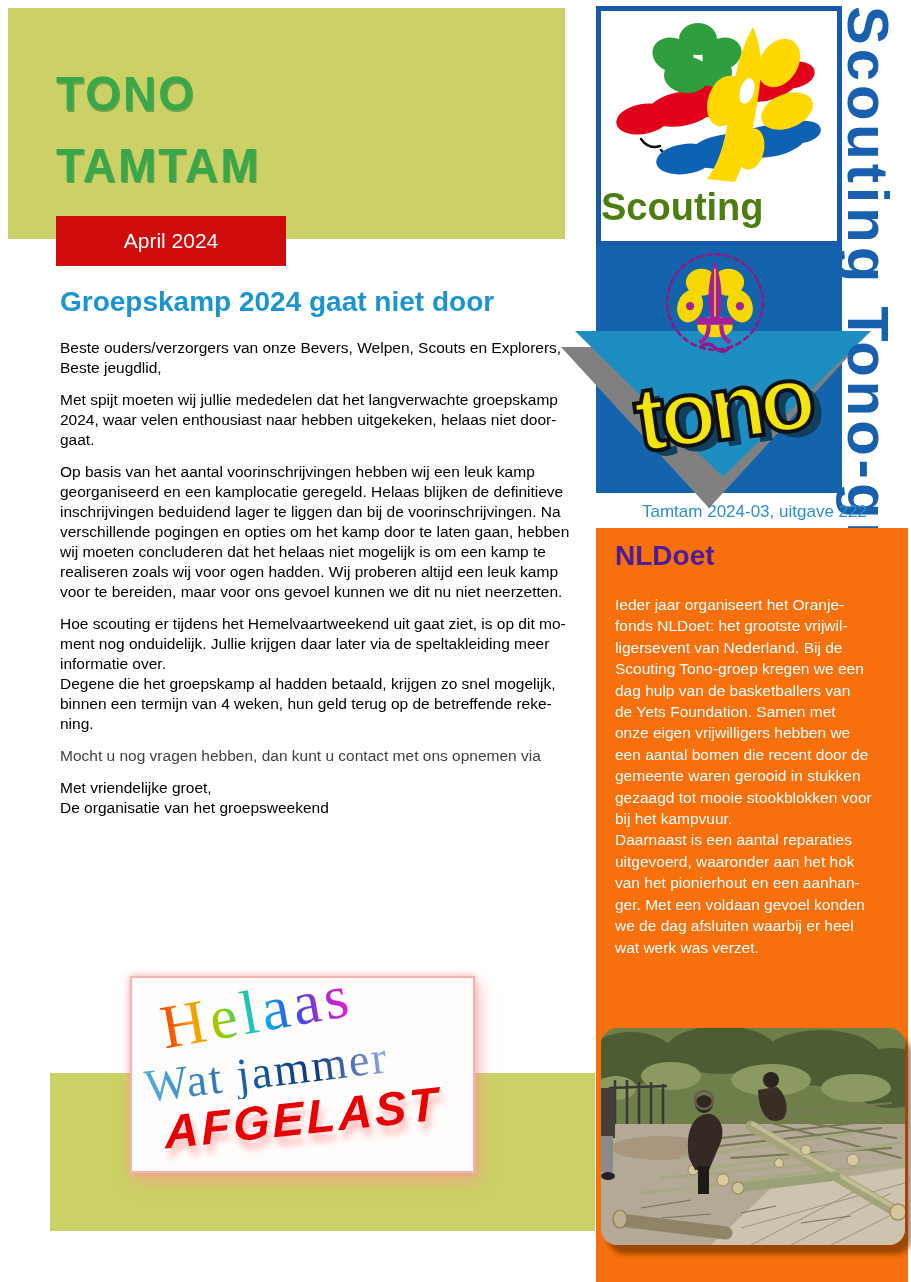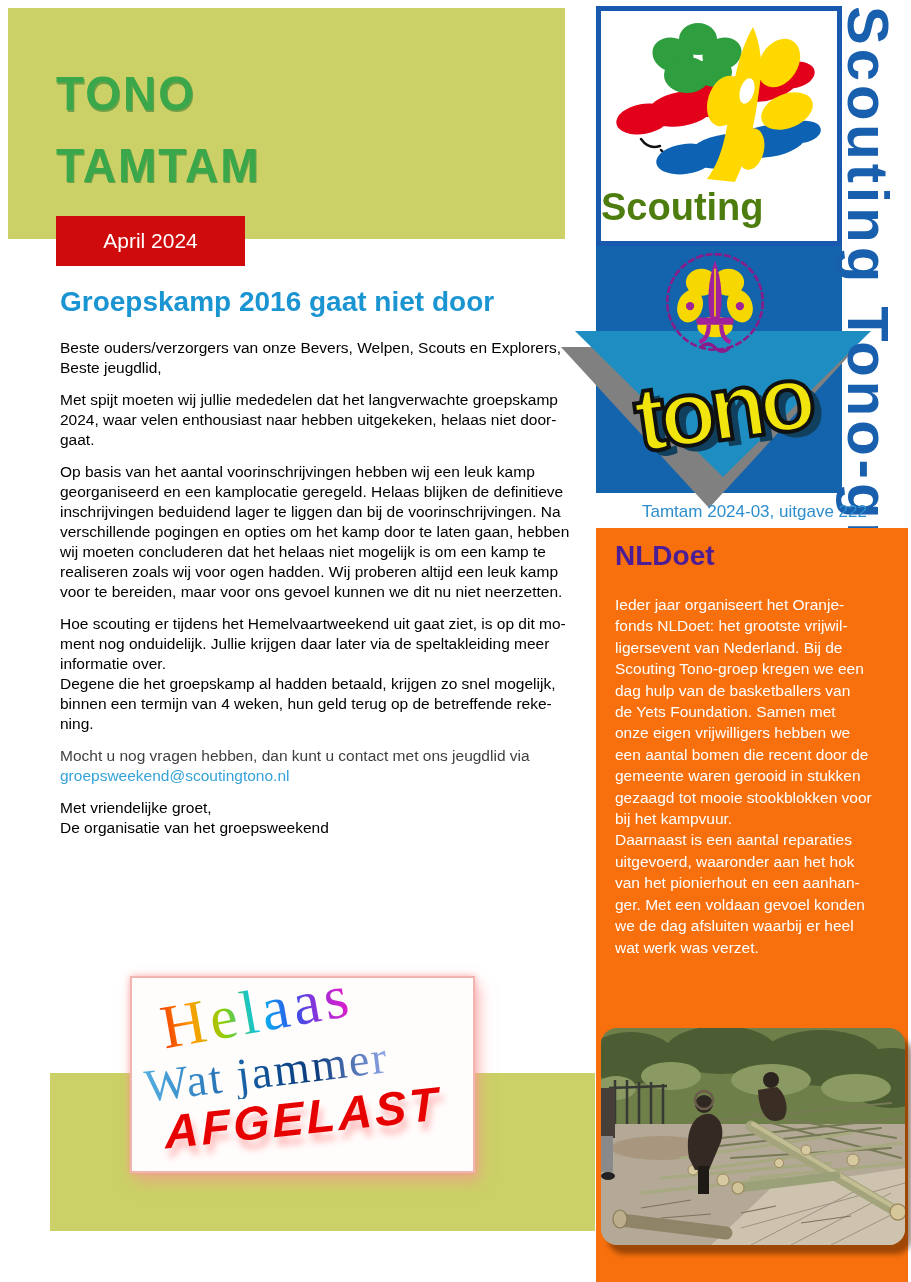--- a/index.html
+++ b/index.html
@@ -13,21 +13,21 @@
     position:absolute;left:8px;top:8px;width:557px;height:231px;
     background:#cbd166;
   }
   .masthead{
     position:absolute;left:56px;top:58px;
     color:#3aa74a;font-weight:800;font-size:46px;line-height:68px;
     letter-spacing:2px;transform:scaleY(1.05);transform-origin:0 0;
     text-shadow:1px 1px 0 rgba(40,120,50,.55);
   }
   .issue-banner{
-    position:absolute;left:56px;top:216px;width:189px;height:50px;
+    position:absolute;left:56px;top:216px;width:230px;height:50px;
     background:#cf0b0b;color:#ffffff;font-size:21px;
     display:flex;align-items:center;justify-content:center;
   }
   .article{position:absolute;left:60px;top:286px;width:512px;}
   .article h1{
     margin:0 0 20px 0;font-size:28px;font-weight:700;color:#1b95d2;
   }
   .article p{
     margin:0 0 12px 0;font-size:15.5px;line-height:20px;color:#000000;
     white-space:pre;
@@ -126,42 +126,41 @@
 
   <div class="header-block"></div>
   <div class="masthead" style="white-space:pre;">TONO
 TAMTAM</div>
 
   <div class="issue-banner">
     <span>April 2024</span>
   </div>
 
   <div class="article">
-    <h1>Groepskamp 2016 gaat niet door</h1>
+    <h1>Groepskamp 2024 gaat niet door</h1>
     <p>Beste ouders/verzorgers van onze Bevers, Welpen, Scouts en Explorers,
 Beste jeugdlid,</p>
     <p>Met spijt moeten wij jullie mededelen dat het langverwachte groepskamp
 2024, waar velen enthousiast naar hebben uitgekeken, helaas niet door-
 gaat.</p>
     <p>Op basis van het aantal voorinschrijvingen hebben wij een leuk kamp
 georganiseerd en een kamplocatie geregeld. Helaas blijken de definitieve
 inschrijvingen beduidend lager te liggen dan bij de voorinschrijvingen. Na
 verschillende pogingen en opties om het kamp door te laten gaan, hebben
 wij moeten concluderen dat het helaas niet mogelijk is om een kamp te
 realiseren zoals wij voor ogen hadden. Wij proberen altijd een leuk kamp
 voor te bereiden, maar voor ons gevoel kunnen we dit nu niet neerzetten.</p>
     <p>Hoe scouting er tijdens het Hemelvaartweekend uit gaat ziet, is op dit mo-
 ment nog onduidelijk. Jullie krijgen daar later via de speltakleiding meer
 informatie over.
 Degene die het groepskamp al hadden betaald, krijgen zo snel mogelijk,
 binnen een termijn van 4 weken, hun geld terug op de betreffende reke-
 ning.</p>
     <div class="contact-wrap">
-      <span class="lead">Mocht u nog vragen hebben, dan kunt u contact met ons jeugdlid via</span>
-      <a href="#" class="email-link">groepsweekend@scoutingtono.nl</a>
+      <span class="lead">Mocht u nog vragen hebben, dan kunt u contact met ons opnemen via</span>
     </div>
     <p>Met vriendelijke groet,
 De organisatie van het groepsweekend</p>
   </div>
 
   <div class="olive-footer-block"></div>
   <div class="cancel-card">
     <div class="w-helaas">Helaas</div>
     <div class="w-jammer">Wat jammer</div>
     <div class="w-afgelast">AFGELAST</div>

